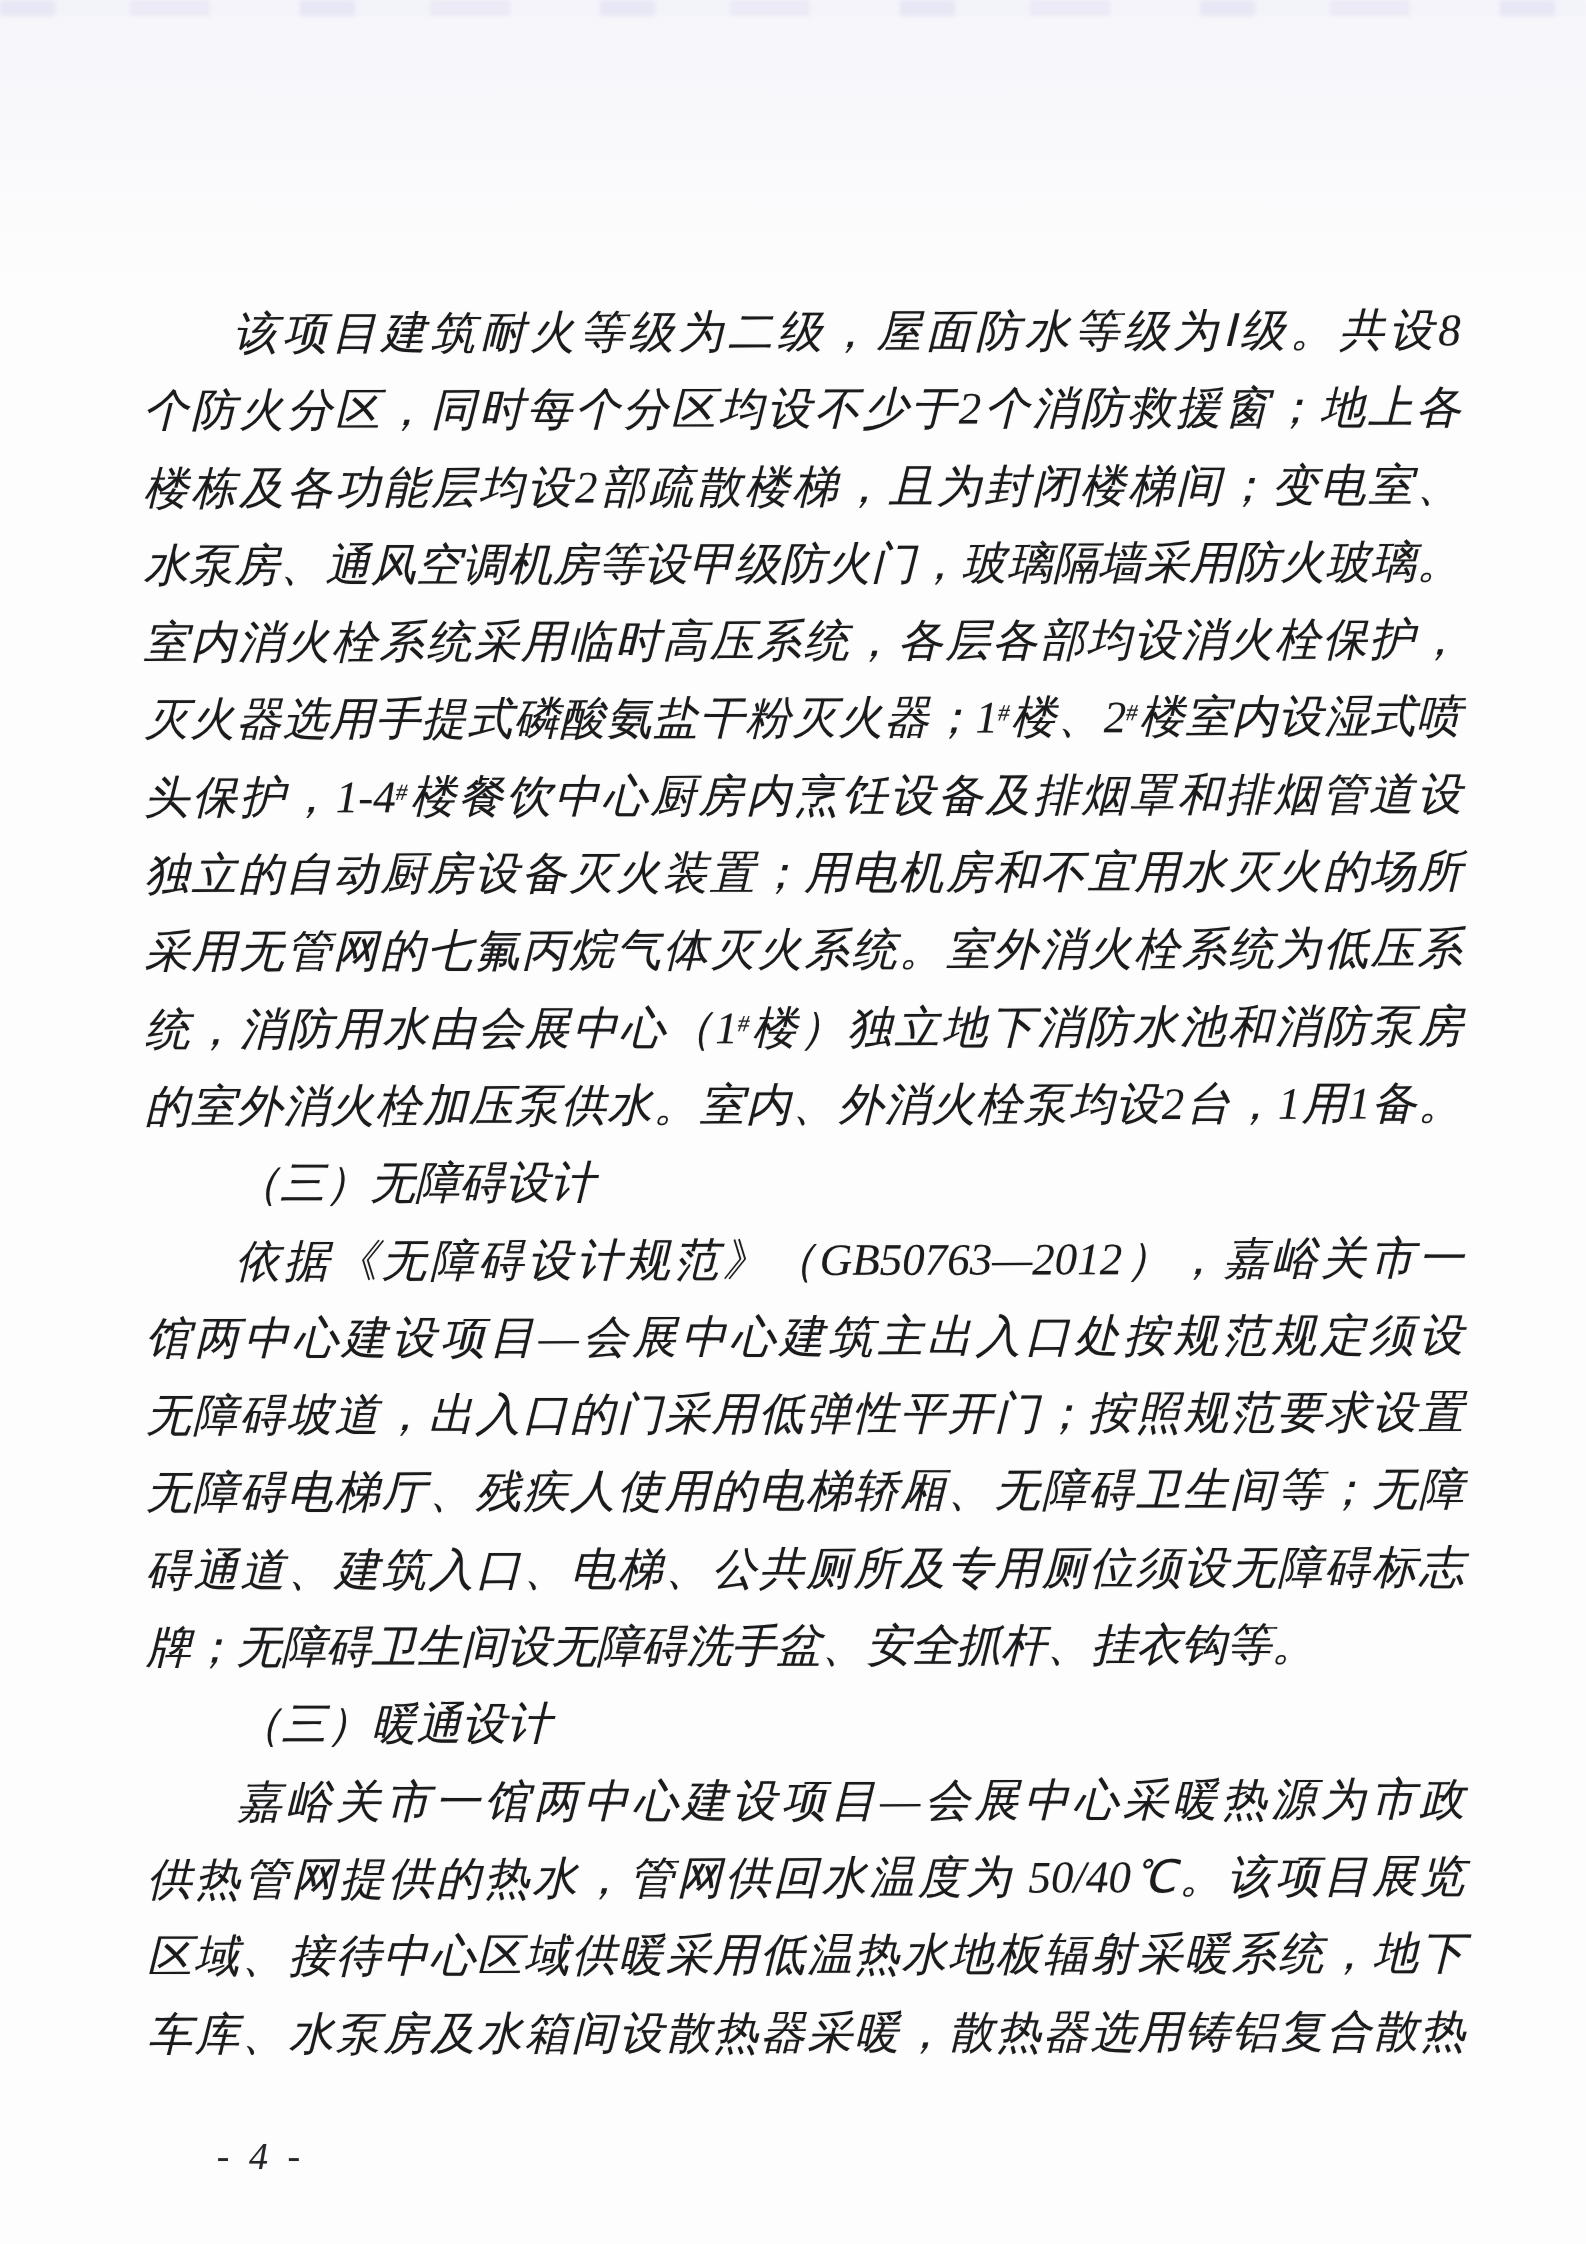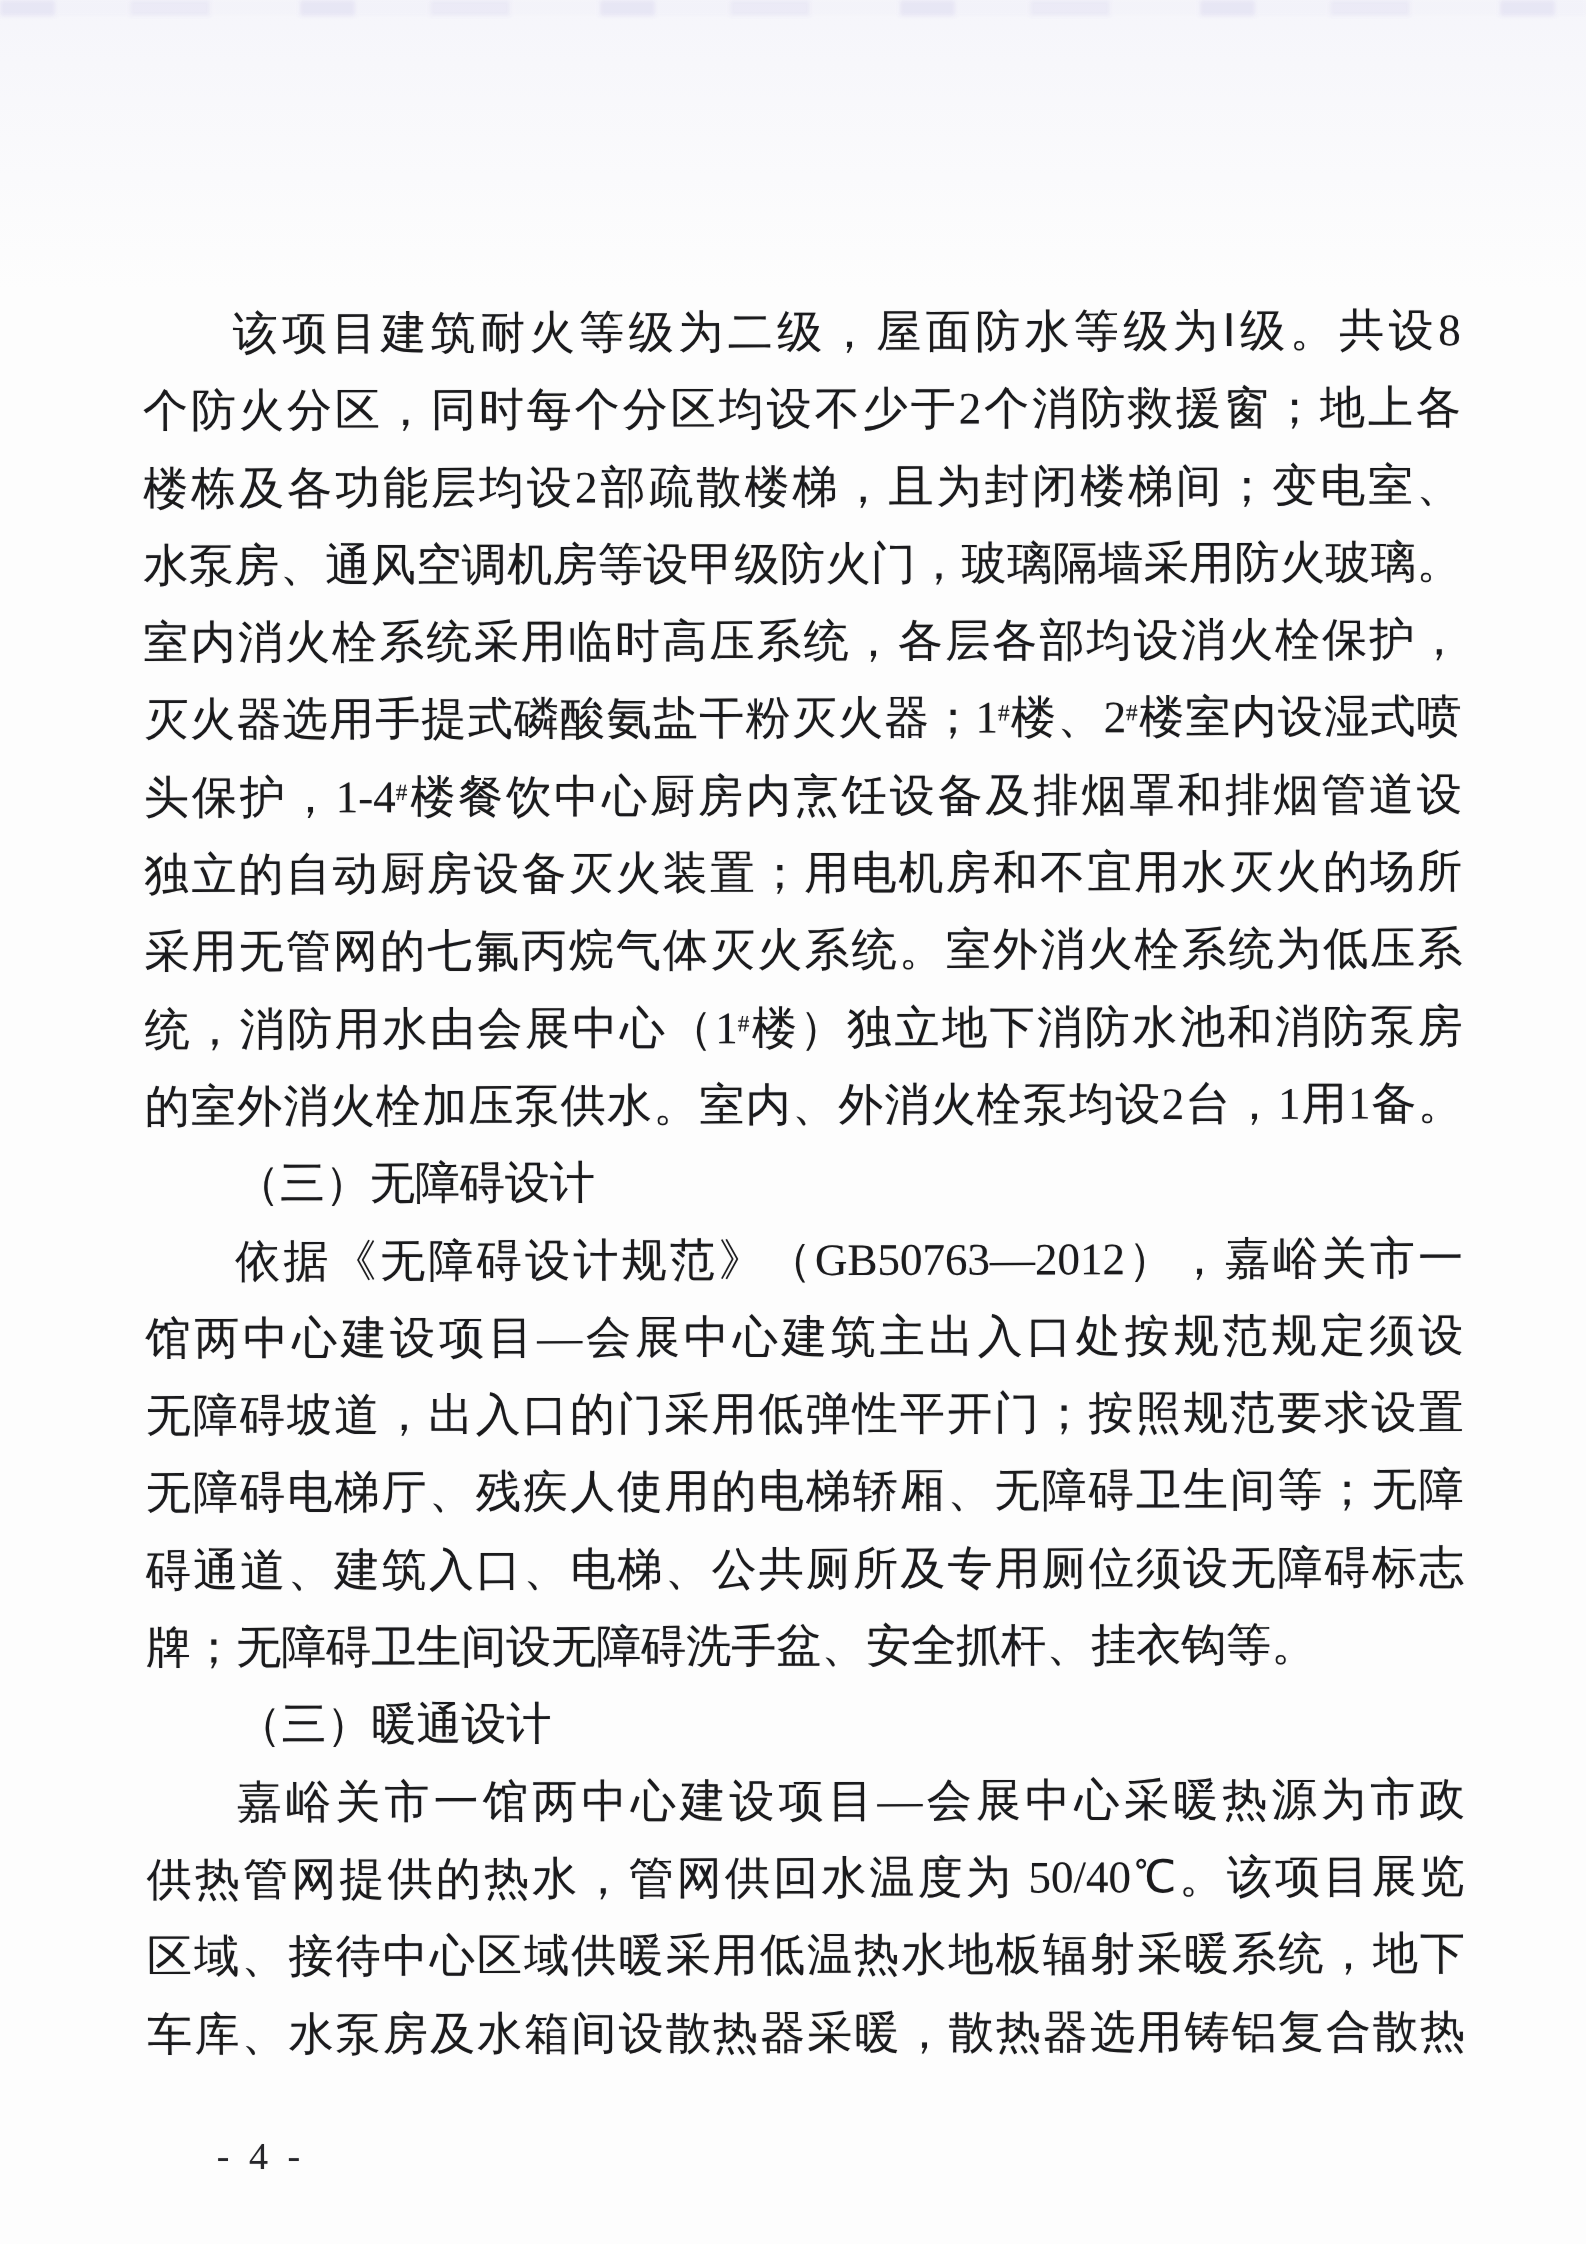--- a/index.html
+++ b/index.html
@@ -13,20 +13,21 @@
     overflow: hidden;
     font-family: "Liberation Serif", serif;
   }
   .page {
     position: absolute;
     left: 0;
     top: 0;
     width: 1586px;
     height: 2244px;
     background: #fdfdfd;
+    font-style: italic;
   }
   
   .scan-band {
     position: absolute;
     top: 0;
     left: 0;
     width: 100%;
     height: 290px;
     background: linear-gradient(rgba(244,244,250,0.85), rgba(253,253,253,0));
     pointer-events: none;

